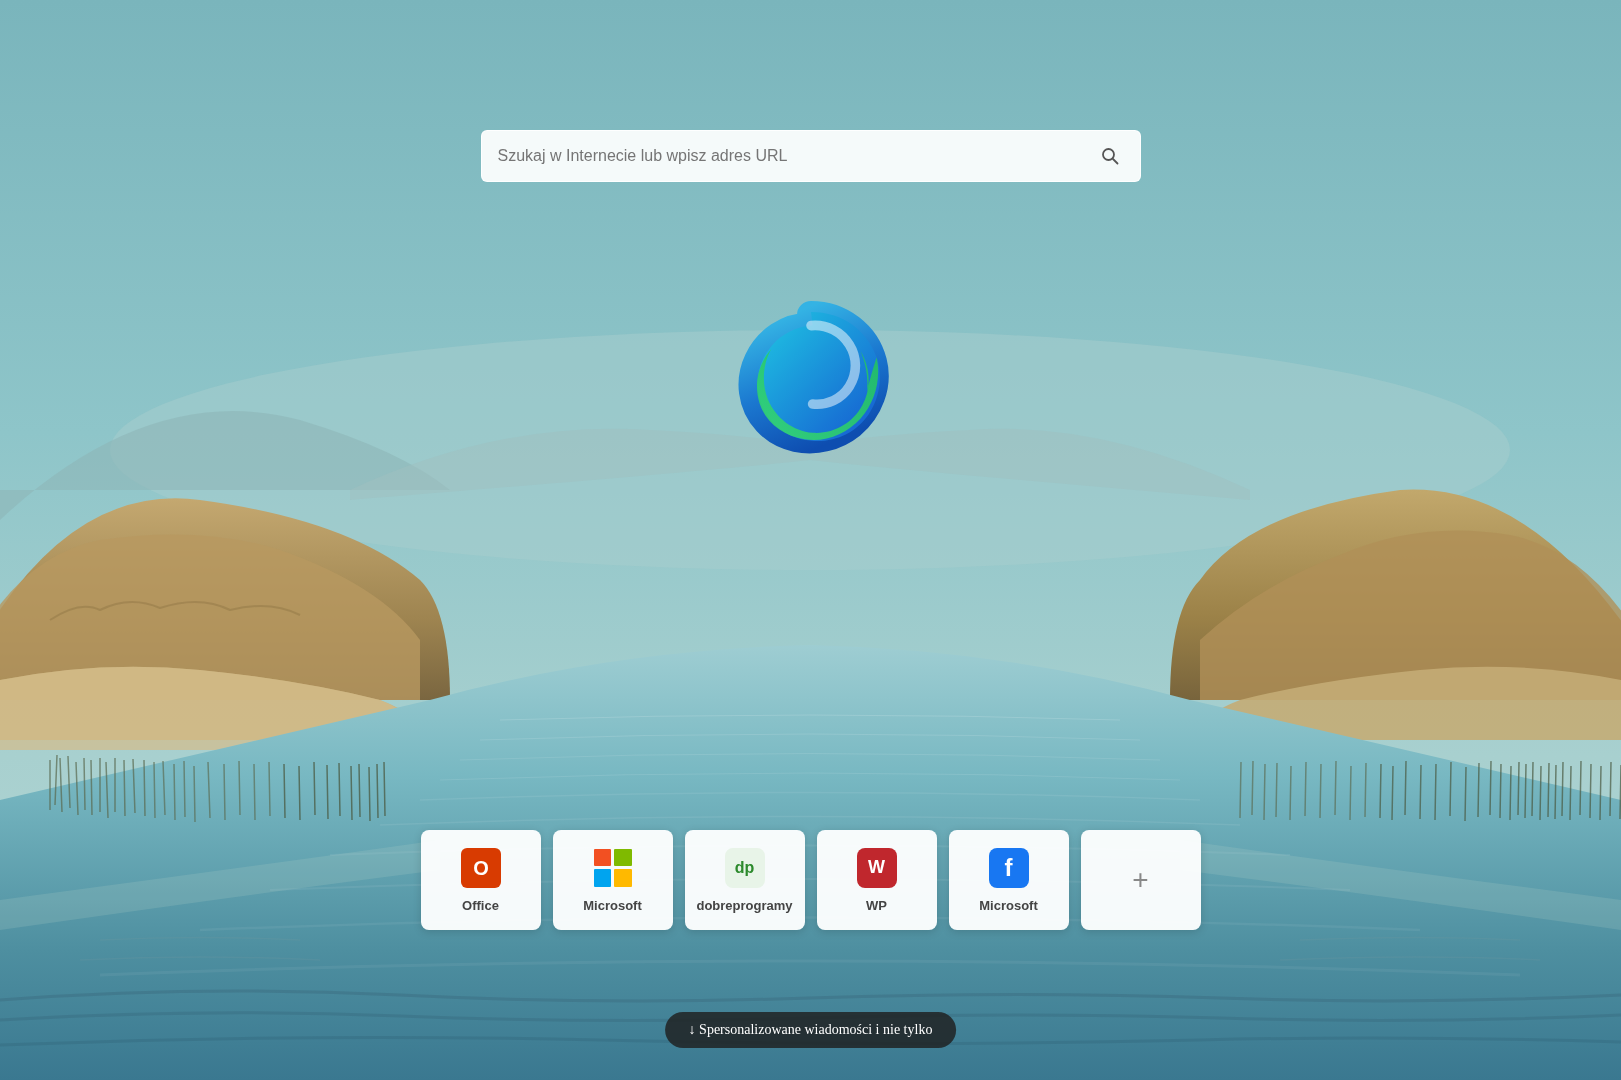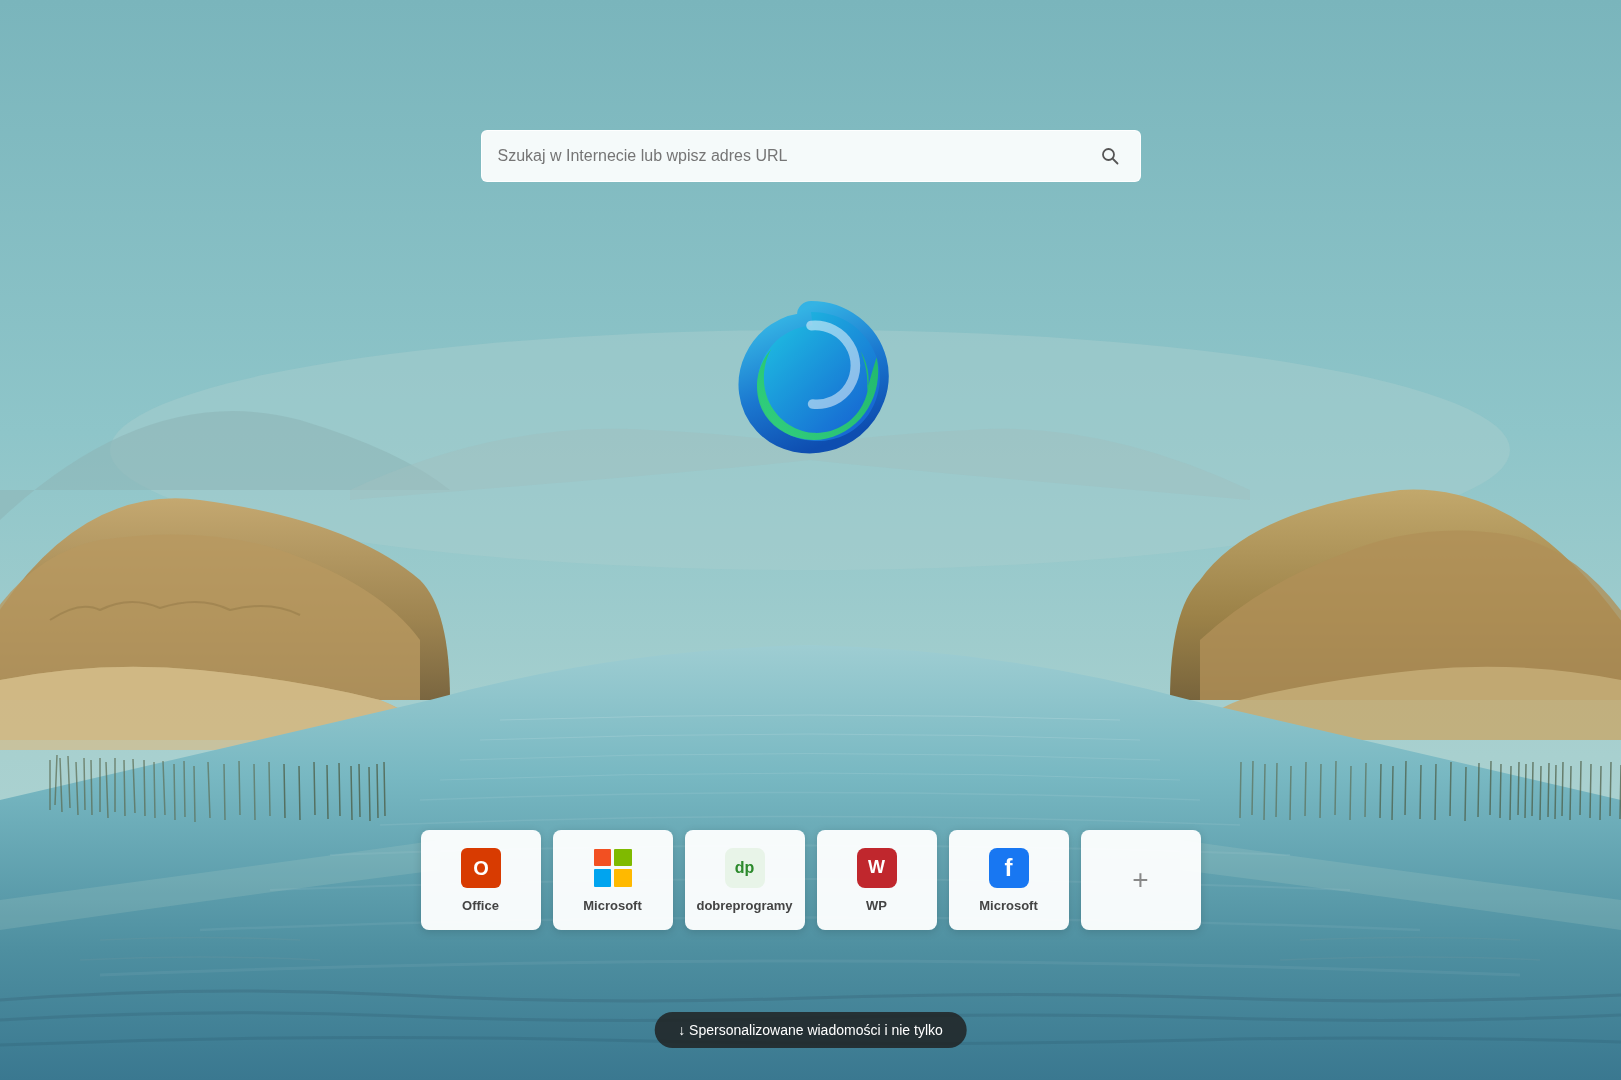--- a/index.html
+++ b/index.html
@@ -129,20 +129,21 @@
       background: rgba(30, 30, 30, 0.82);
       color: #fff;
       border-radius: 20px;
       padding: 10px 24px;
       font-size: 14px;
       cursor: pointer;
       display: flex;
       align-items: center;
       gap: 8px;
       white-space: nowrap;
+      font-family: Liberation Serif, serif;
     }
 
     
     .ms-grid {
       display: grid;
       grid-template-columns: 1fr 1fr;
       grid-template-rows: 1fr 1fr;
       gap: 3px;
       width: 38px;
       height: 38px;

